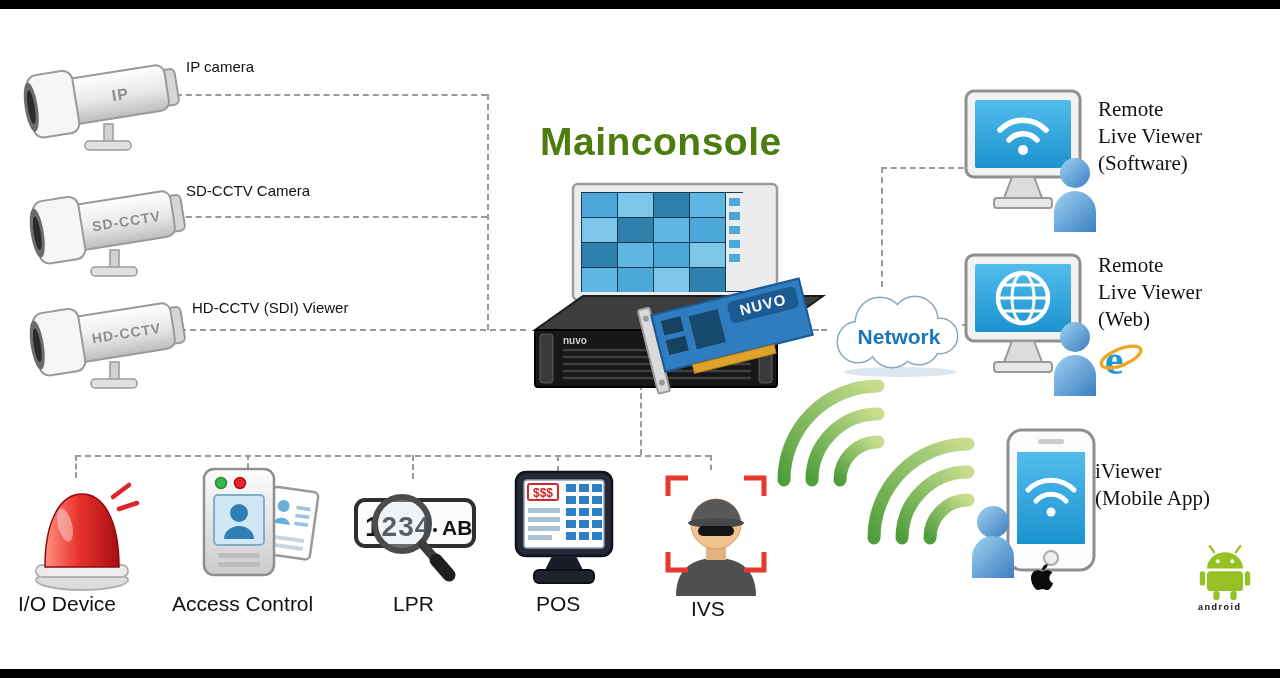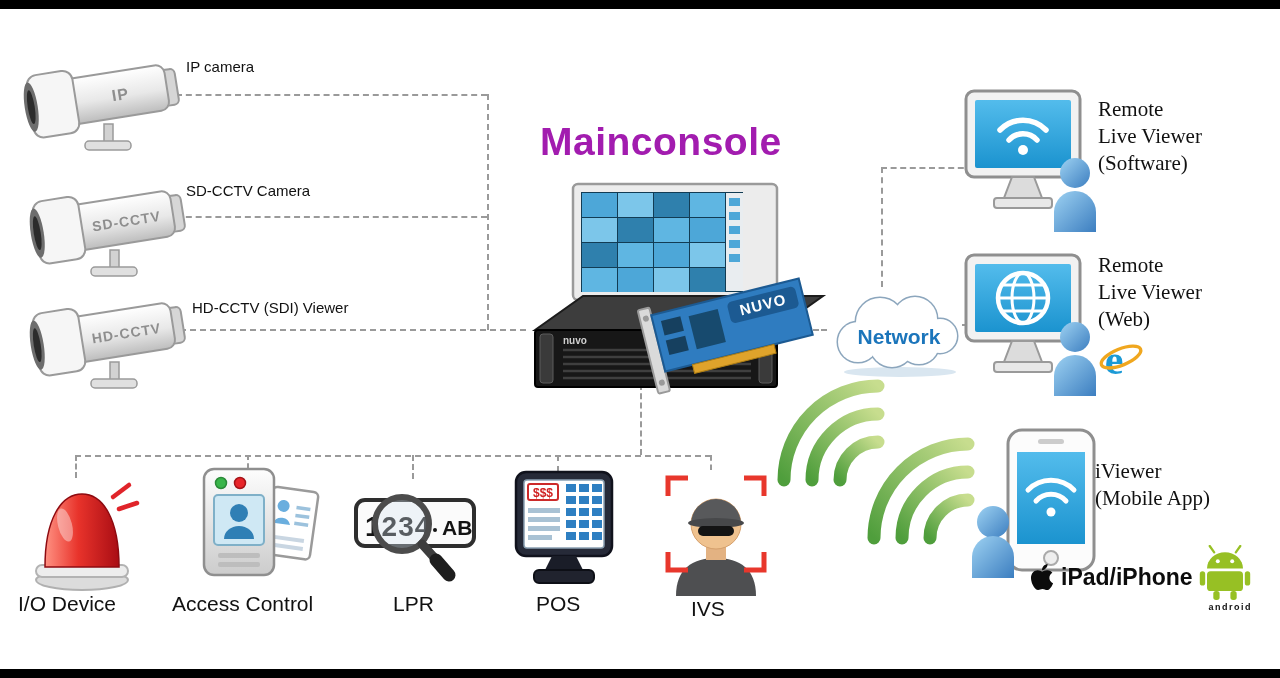--- a/index.html
+++ b/index.html
@@ -6,26 +6,26 @@
   html,body { width:1280px; height:678px; }
   body {
     position:relative; background:#ffffff; overflow:hidden;
     font-family:"Liberation Sans", sans-serif; color:#111;
   }
   .bar { position:absolute; left:0; width:1280px; height:9px; background:#000; }
   .abs { position:absolute; overflow:visible; }
   .hline { position:absolute; height:0; border-top:2px dashed #9a9a9a; }
   .vline { position:absolute; width:0; border-left:2px dashed #9a9a9a; }
   .cam-label { position:absolute; font-size:15px; white-space:nowrap; }
-  .title { position:absolute; font-size:39px; font-weight:bold; color:#a21caf; letter-spacing:.5px; }
+  .title { position:absolute; font-size:39px; font-weight:bold; color:#4d7c0f; letter-spacing:.5px; }
   .viewer-label { position:absolute; font-size:21px; line-height:27px;font-family:Liberation Serif, serif; }
   .dev-label { position:absolute; font-size:21px; white-space:nowrap;text-align:center; }
   .apple-row { position:absolute; display:flex; align-items:center; gap:7px;
                font-size:23px; font-weight:bold; color:#0c0c0c; }
-  .android-wrap { position:absolute; display:flex; flex-direction:column; align-items:flex-end; }
+  .android-wrap { position:absolute; display:flex; flex-direction:column; align-items:flex-start; }
   .android-text { font-size:9px; font-weight:bold; letter-spacing:1.5px; color:#111; margin-top:1px; }
 </style>
 </head>
 <body>
 
 <svg width="0" height="0" style="position:absolute">
   <defs>
     <linearGradient id="camg" x1="0" y1="0" x2="0" y2="1">
       <stop offset="0" stop-color="#ffffff"></stop>
         <stop offset=".55" stop-color="#e8e8e8"></stop>
@@ -274,21 +274,20 @@
 </svg>
 <div class="viewer-label" style="left:1095px;top:458px">
   <div>iViewer</div>
   <div>(Mobile App)</div>
 </div>
 
 <div class="apple-row" style="left:1030px;top:562px">
   <svg width="24" height="30" viewBox="0 0 384 512">
     <path fill="#0b0b0b" d="M318.7 268.7c-.2-36.7 16.4-64.4 50-84.8-18.8-26.9-47.2-41.7-84.7-44.6-35.5-2.8-74.3 20.7-88.5 20.7-15 0-49.4-19.7-76.4-19.7C63.3 141.2 4 184.8 4 273.5q0 39.3 14.4 81.2c12.8 36.7 59 126.7 107.2 125.2 25.2-.6 43-17.9 75.8-17.9 31.8 0 48.3 17.9 76.4 17.9 48.6-.7 90.4-82.5 102.6-119.3-65.2-30.7-61.7-90-61.7-91.9zm-56.6-164.2c27.3-32.4 24.8-61.9 24-72.5-24.1 1.4-52 16.4-67.9 34.9-17.5 19.8-27.8 44.3-25.6 71.9 26.1 2 49.9-11.4 69.5-34.3z"></path>
   </svg>
-  <span>iPad/iPhone</span>
 </div>
 <div class="android-wrap" style="left:1198px;top:545px">
   <svg width="54" height="56" viewBox="0 0 60 62">
     <g stroke="#97c024" stroke-width="2.5" stroke-linecap="round">
       <line x1="18" y1="8" x2="13" y2="1"></line>
         <line x1="42" y1="8" x2="47" y2="1"></line>
     </g>
     <path d="M10,26 a20,18 0 0 1 40,0 z" fill="#97c024"></path>
     <circle cx="22" cy="18" r="2.2" fill="#ffffff"></circle>
       <circle cx="38" cy="18" r="2.2" fill="#ffffff"></circle>

